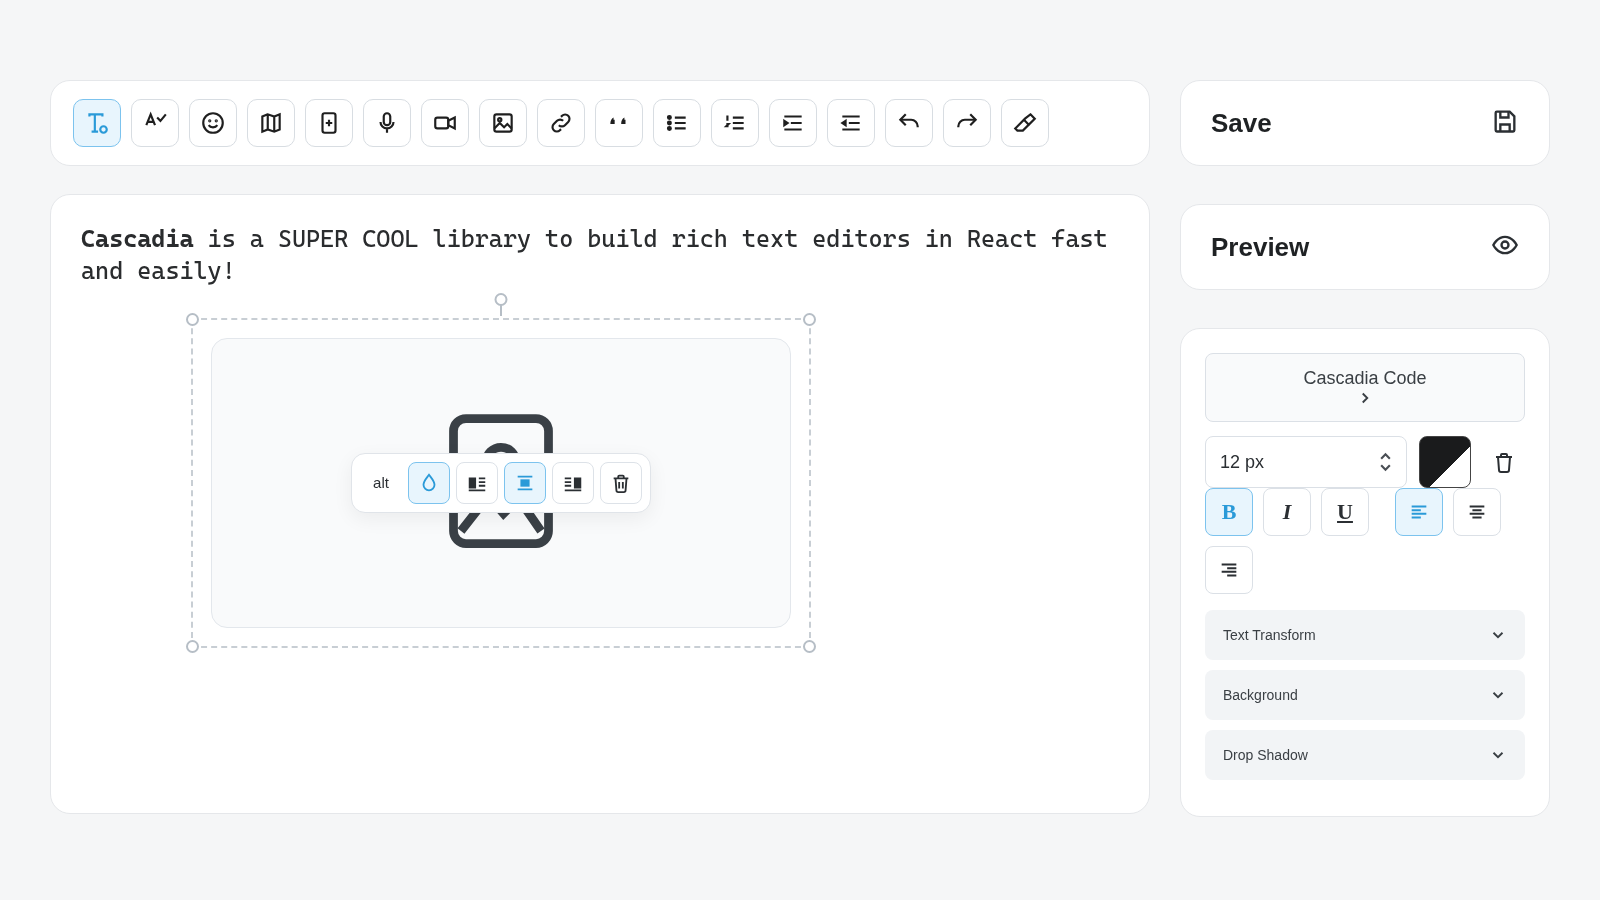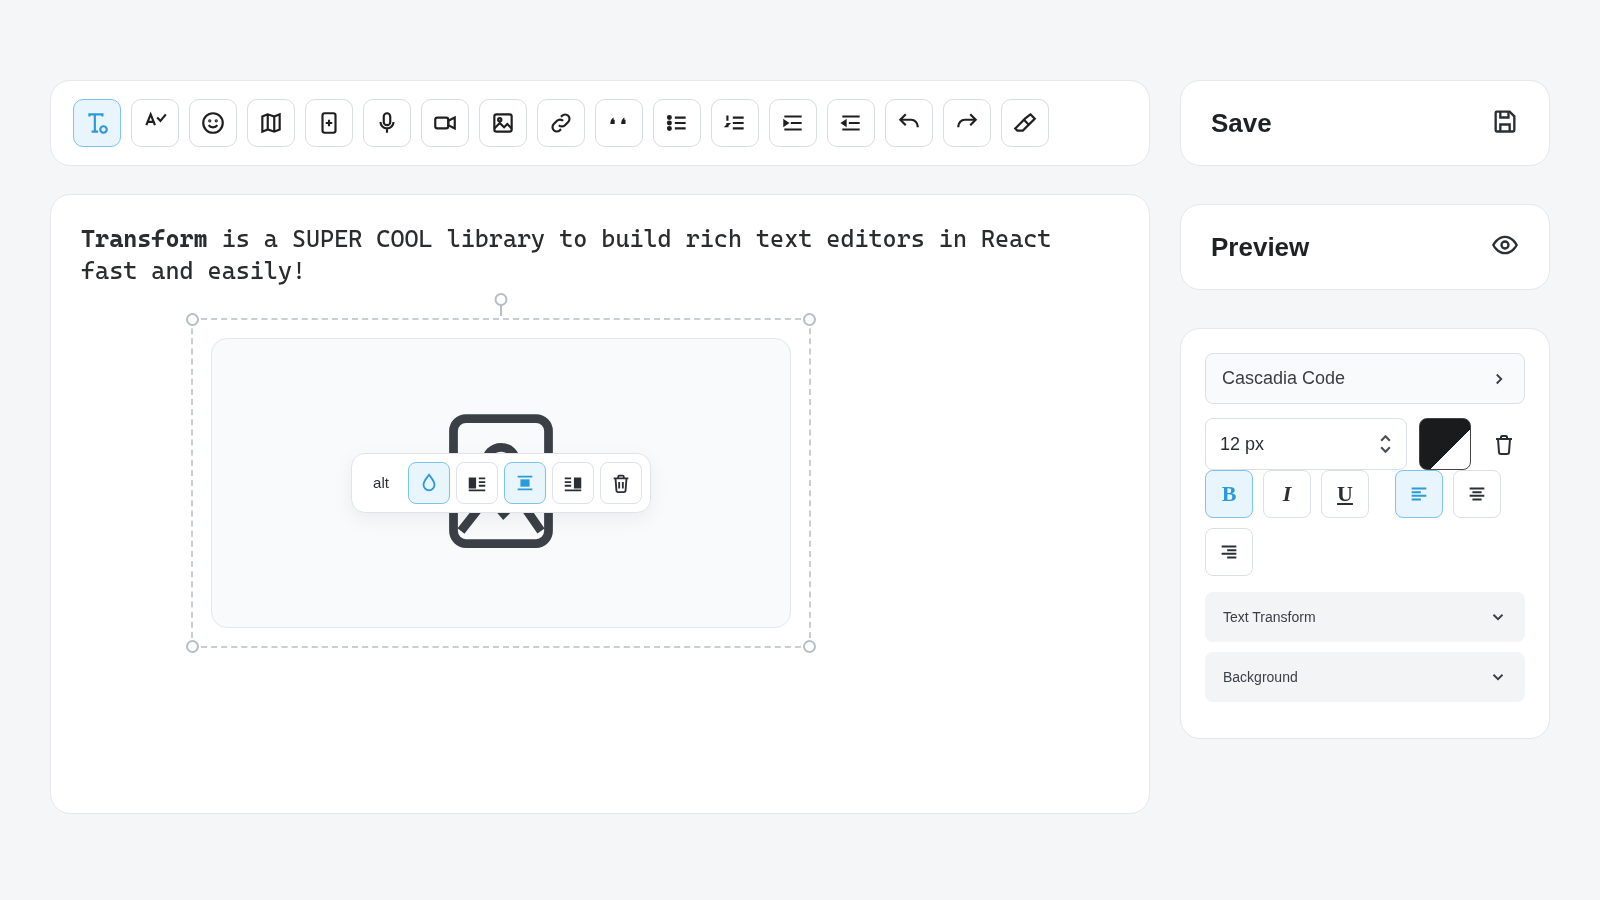--- a/index.html
+++ b/index.html
@@ -125,20 +125,21 @@
 
   .field {
     border:1px solid #dbe0e6;
     background:#f9fafb;
     border-radius:8px;
     padding: 14px 16px;
     display:flex; align-items:center; justify-content:space-between;
     font-size:18px; color:#3a3f44;
     margin-bottom:14px;
     cursor:pointer;
+    flex-direction:column;
   }
   .field svg { width:18px; height:18px; stroke:#3a3f44; stroke-width:2.5; fill:none;}
 
   .row { display:flex; gap:12px; }
   .size-input {
     flex:1;
     border:1px solid #dbe0e6; background:#fff; border-radius:8px;
     padding:12px 14px; font-size:18px; color:#2b2f33;
     display:flex; align-items:center; justify-content:space-between;
   }
@@ -285,21 +286,21 @@
       <div class="tbtn">
         <svg viewBox="0 0 24 24">
             <path d="M17 4l4 4-11 11H5l-2-2 9-9z"></path>
             <path d="M11 9l5 5"></path>
           </svg>
       </div>
     </div>
 
     <div class="card editor">
       <p class="editor-text">
-        <span class="strong">Transform</span><span> is a SUPER COOL library to build rich text editors in React fast and easily!</span>
+        <span class="strong">Cascadia</span><span> is a SUPER COOL library to build rich text editors in React fast and easily!</span>
       </p>
 
       <div class="selbox-wrap">
         <div class="selbox">
           <span class="stem"></span>
           <span class="handle h-tc"></span>
           <span class="handle h-tl"></span>
           <span class="handle h-tr"></span>
           <span class="handle h-bl"></span>
           <span class="handle h-br"></span>
@@ -427,15 +428,21 @@
         <svg viewBox="0 0 24 24">
             <path d="M6 9l6 6 6-6"></path>
           </svg>
       </div>
       <div class="collapse">
         <span>Background</span>
         <svg viewBox="0 0 24 24">
             <path d="M6 9l6 6 6-6"></path>
           </svg>
       </div>
+      <div class="collapse">
+        <span>Drop Shadow</span>
+        <svg viewBox="0 0 24 24">
+            <path d="M6 9l6 6 6-6"></path>
+          </svg>
+      </div>
     </div>
   </div>
 </div>
 
 </body></html>

